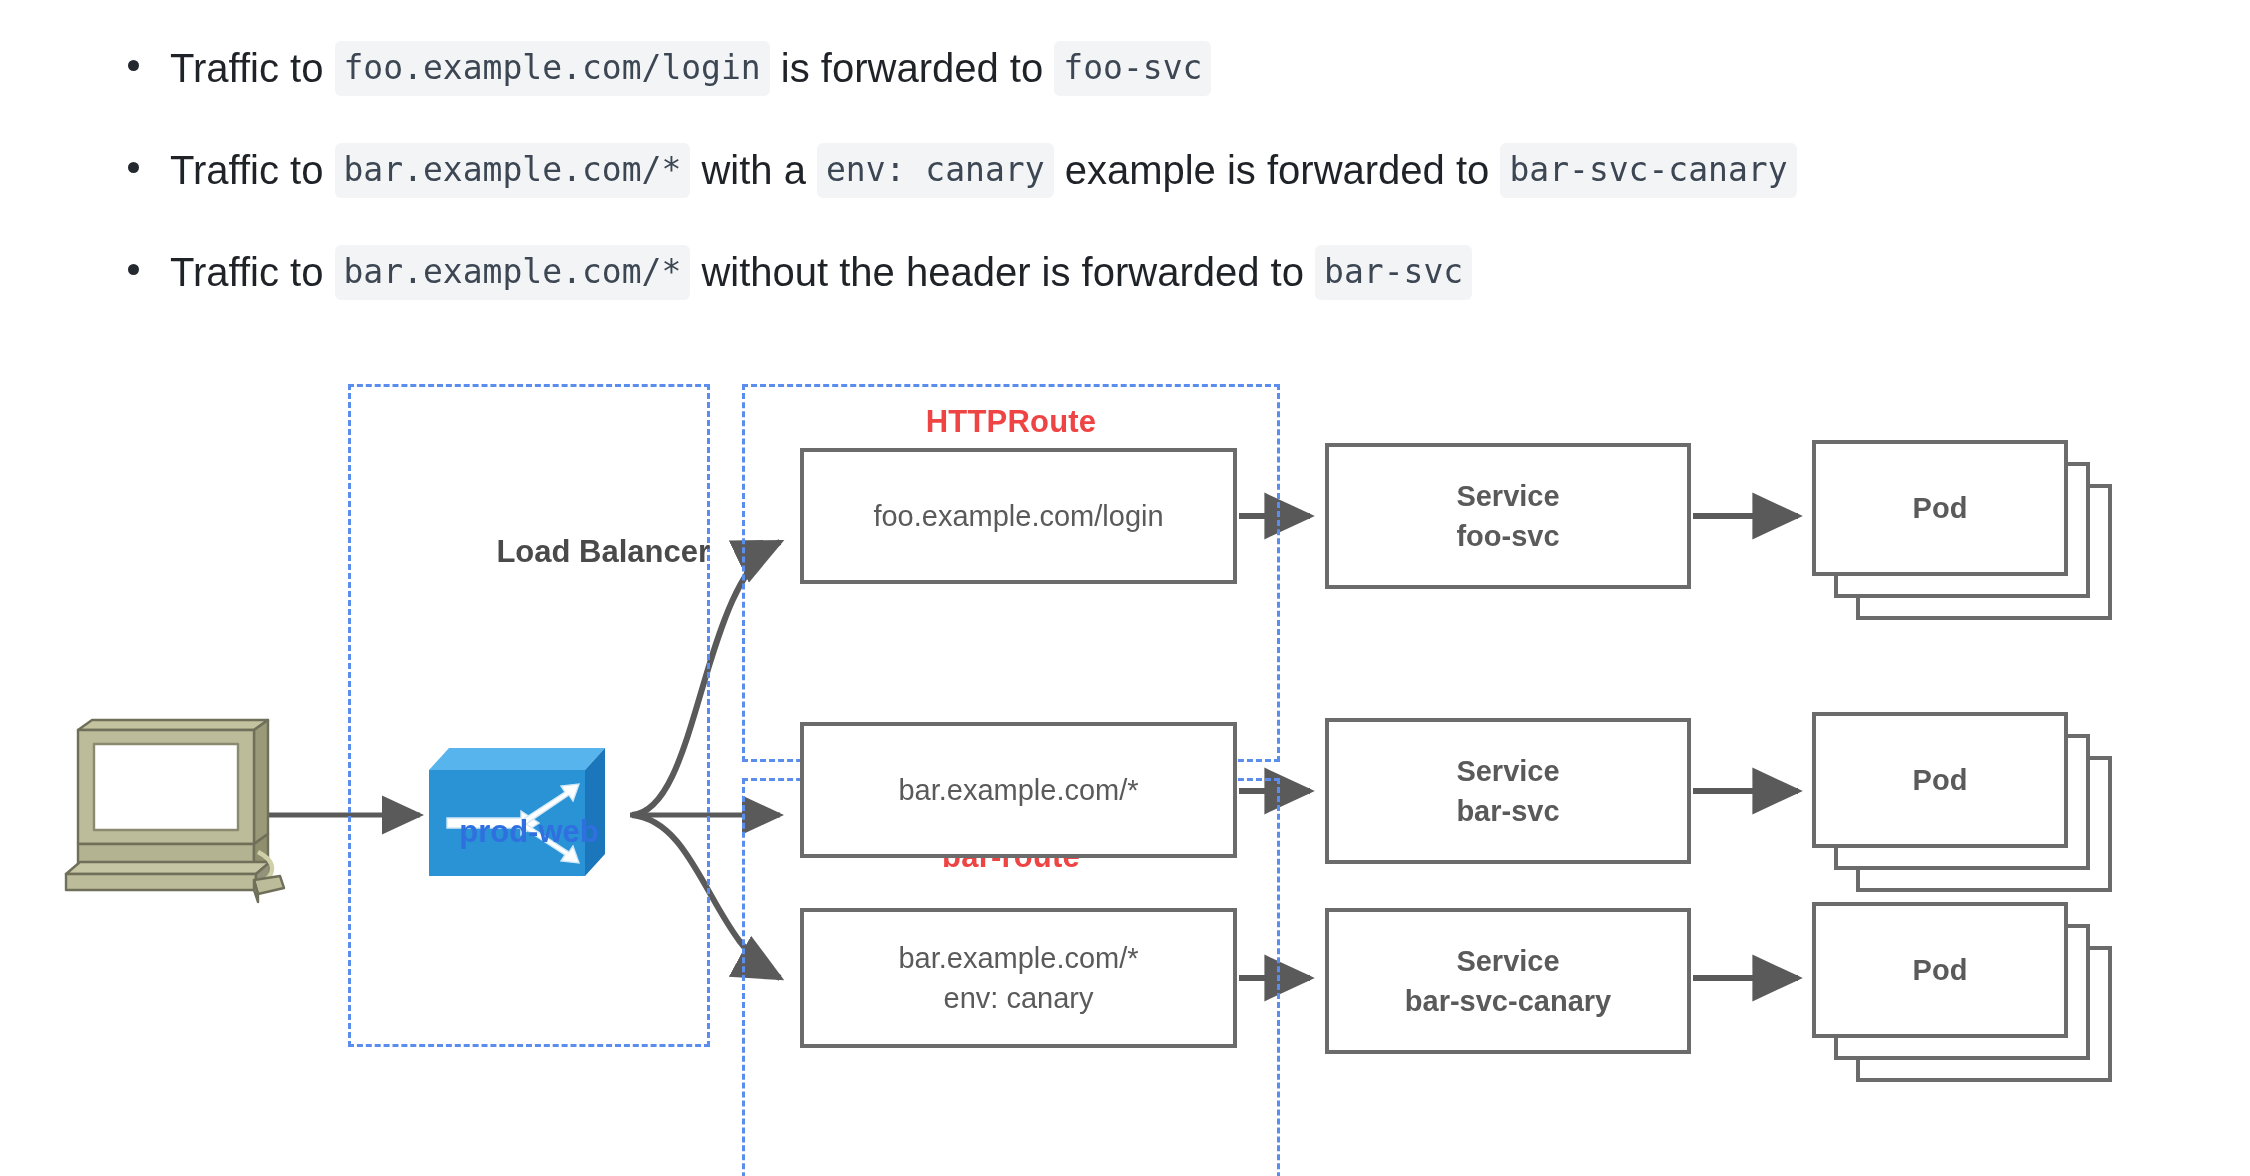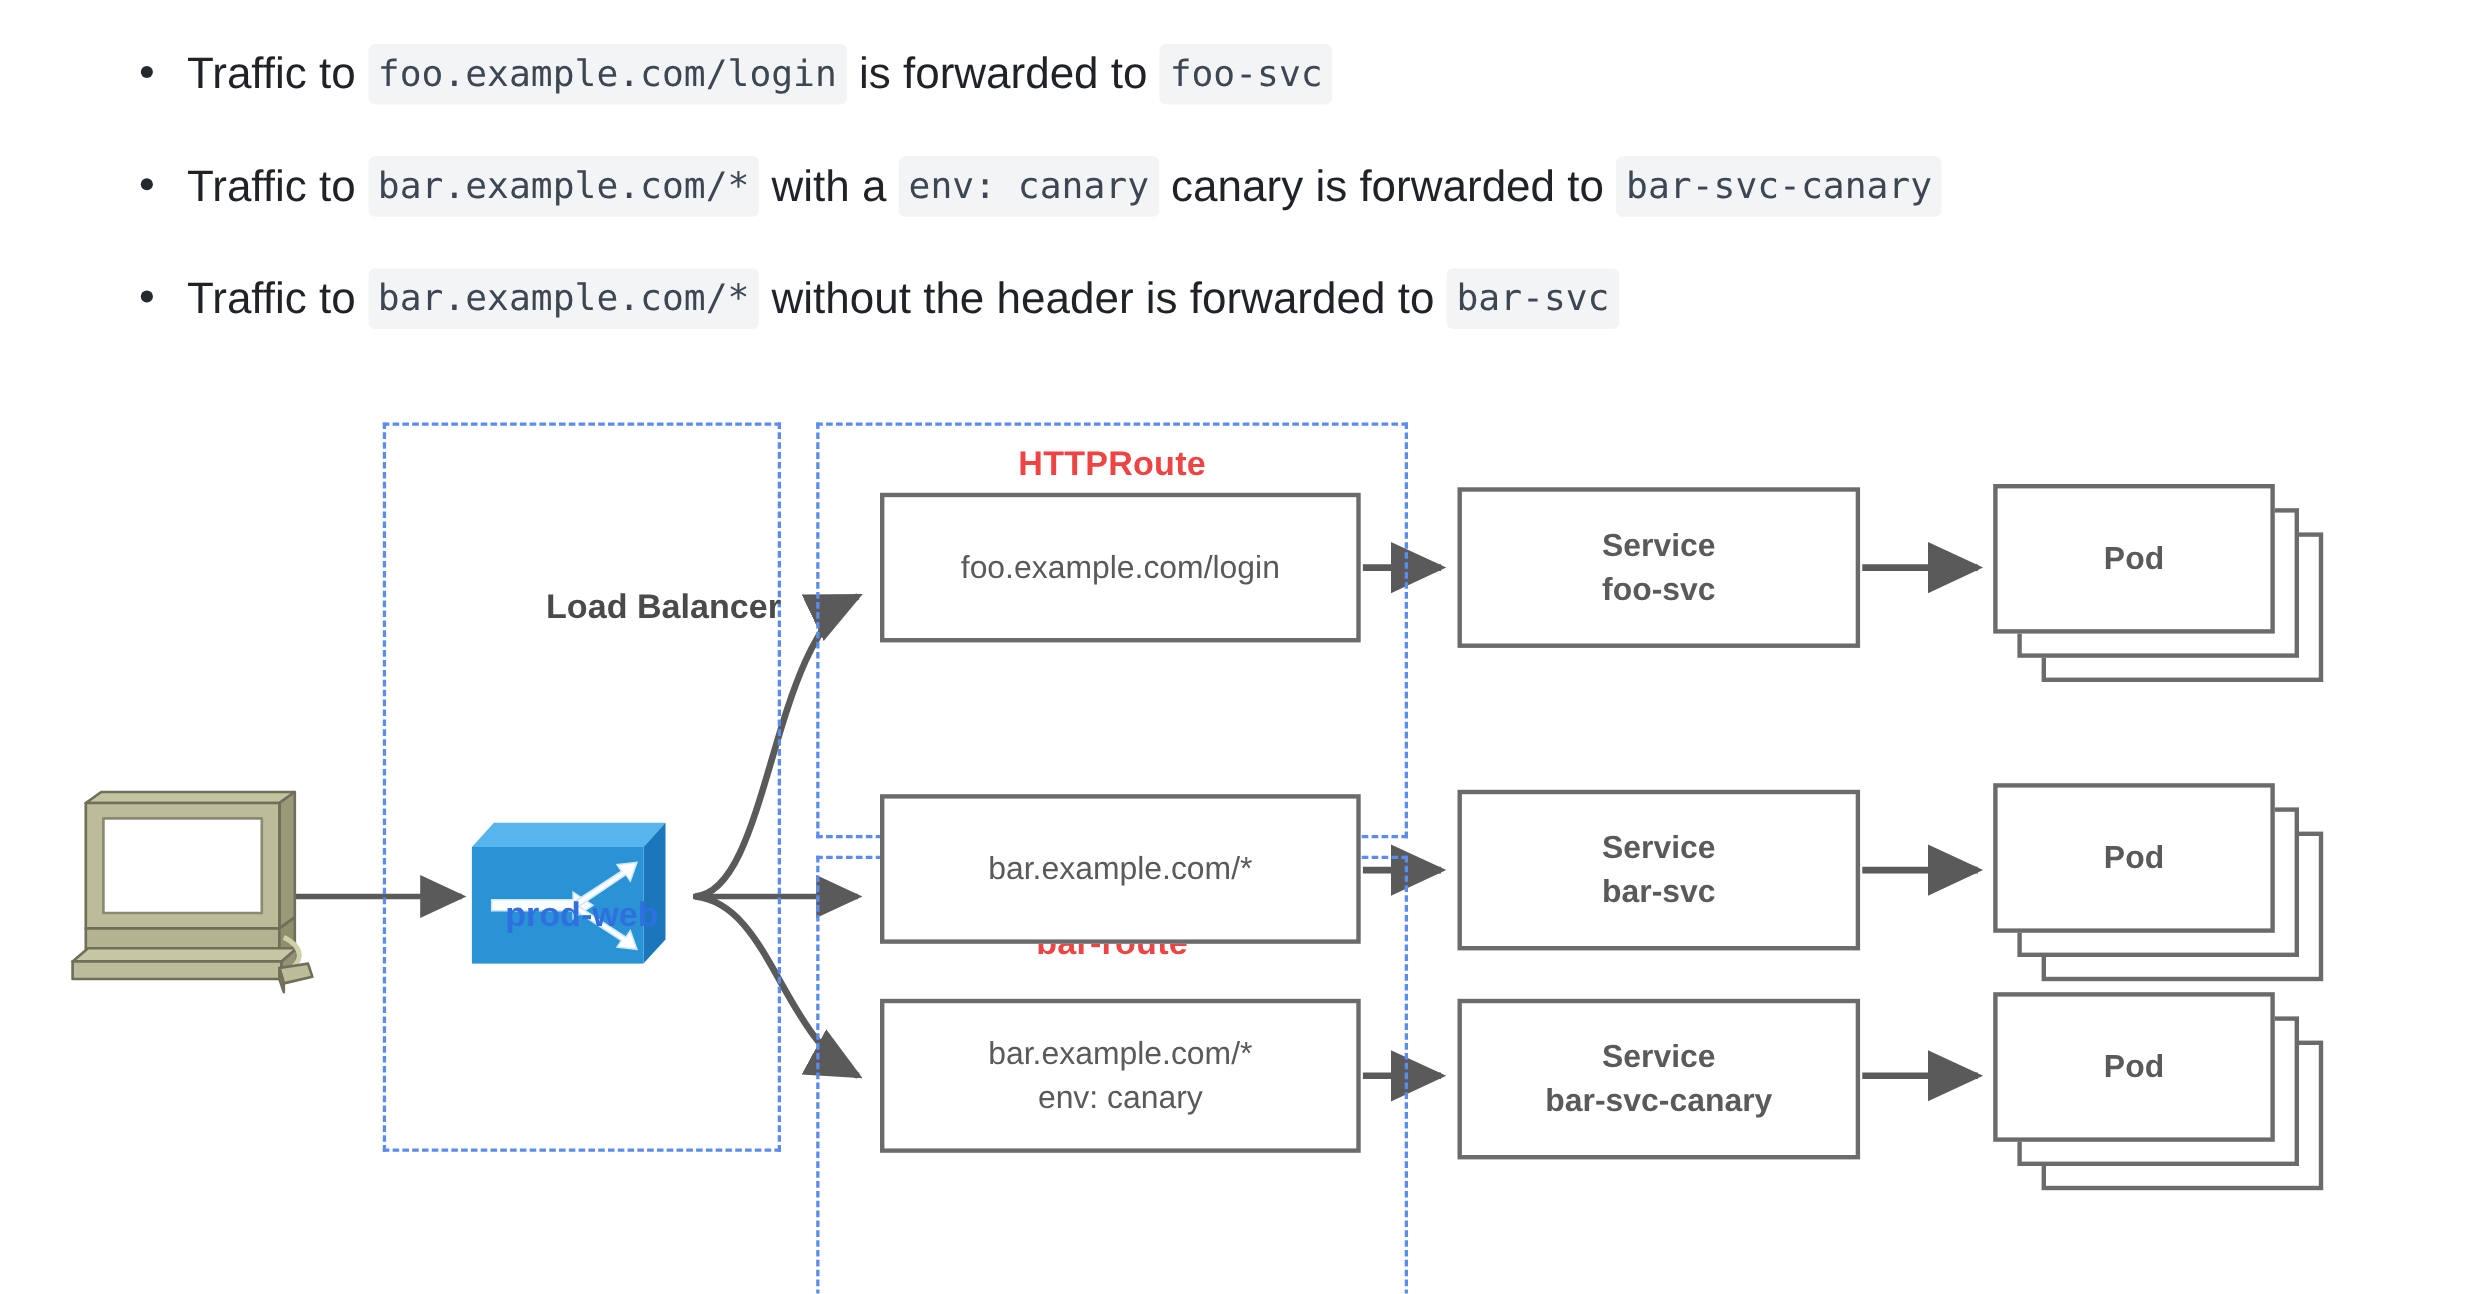--- a/index.html
+++ b/index.html
@@ -173,21 +173,21 @@
 
 <div class="bullets">
 
   <div class="bullet-row" id="bullet-foo">
     <span class="bullet-dot"></span>
     <span class="txt">Traffic to </span><code class="inline">foo.example.com/login</code><span class="txt"> is forwarded to </span><code class="inline">foo-svc</code>
   </div>
 
   <div class="bullet-row" id="bullet-bar-canary">
     <span class="bullet-dot"></span>
-    <span class="txt">Traffic to </span><code class="inline">bar.example.com/*</code><span class="txt"> with a </span><code class="inline">env: canary</code><span class="txt"> canary is forwarded to </span><code class="inline">bar-svc-canary</code>
+    <span class="txt">Traffic to </span><code class="inline">bar.example.com/*</code><span class="txt"> with a </span><code class="inline">env: canary</code><span class="txt"> example is forwarded to </span><code class="inline">bar-svc-canary</code>
   </div>
 
   <div class="bullet-row" id="bullet-bar">
     <span class="bullet-dot"></span>
     <span class="txt">Traffic to </span><code class="inline">bar.example.com/*</code><span class="txt"> without the header is forwarded to </span><code class="inline">bar-svc</code>
   </div>
 
 </div>
 
 <div class="diagram">

